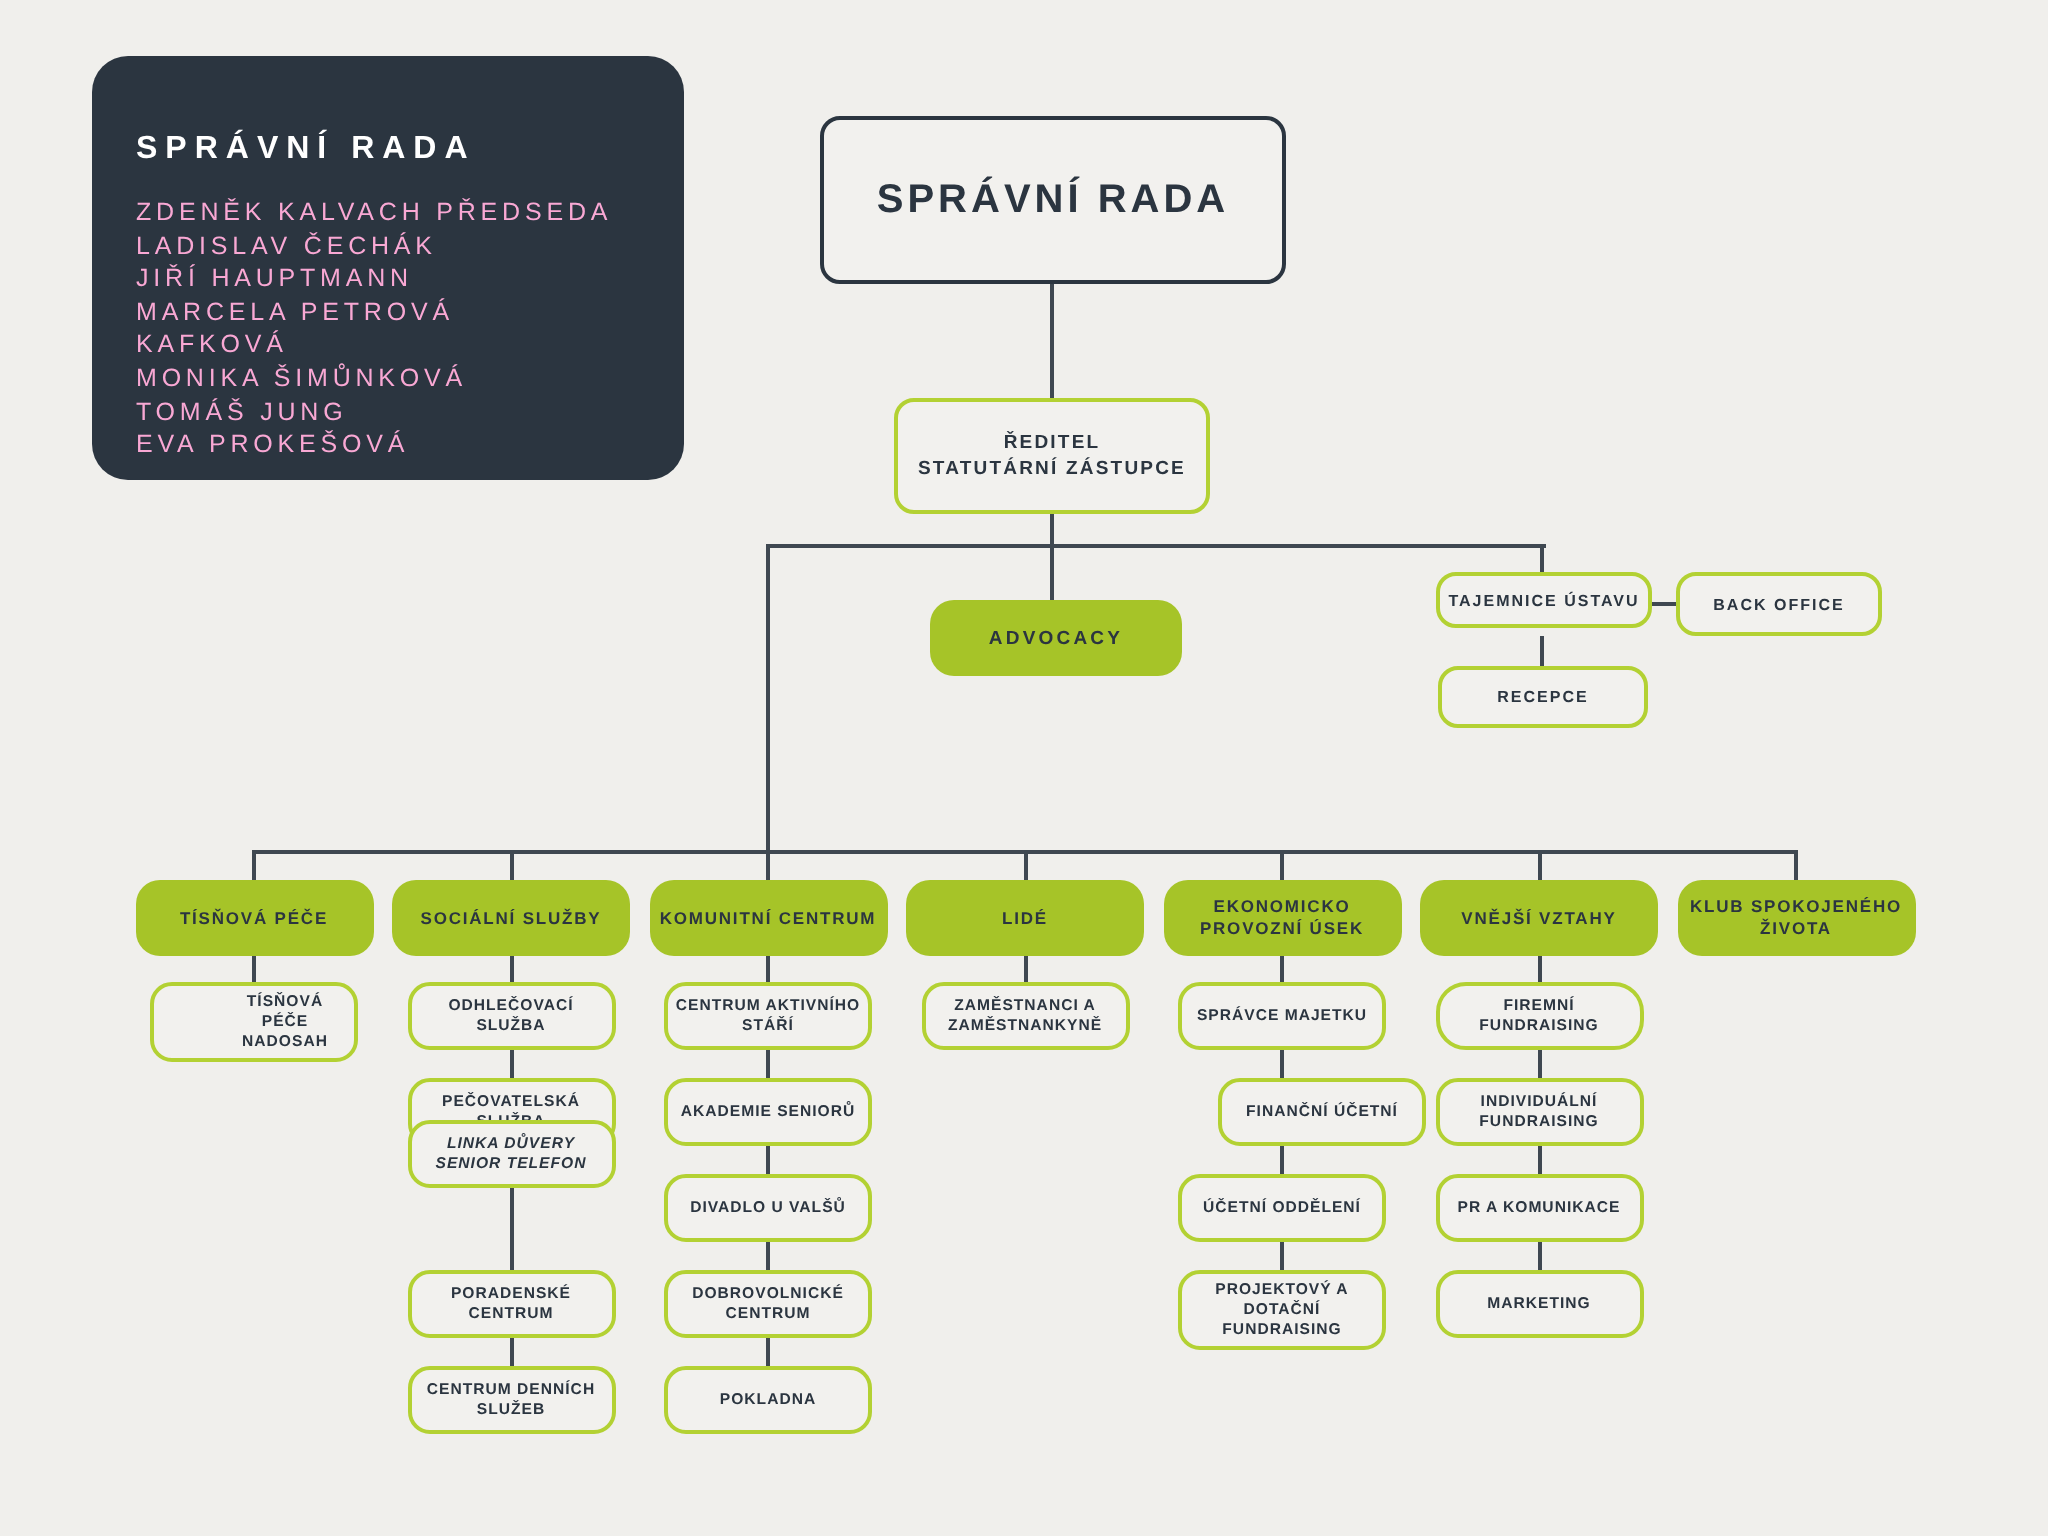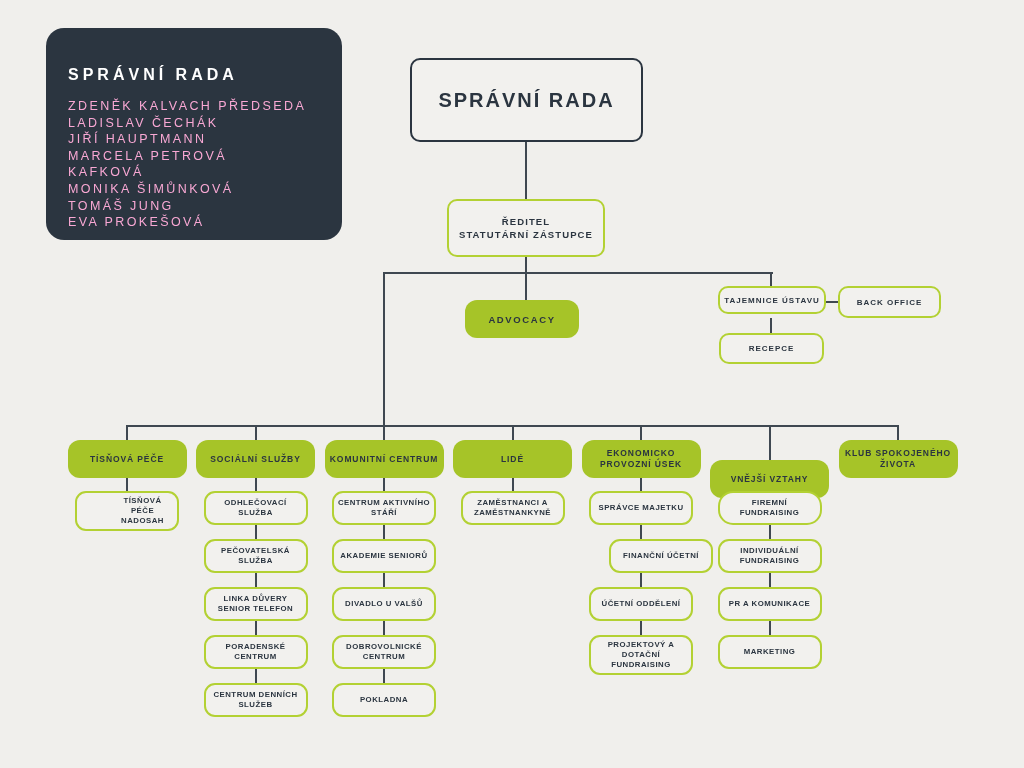--- a/index.html
+++ b/index.html
@@ -33,21 +33,21 @@
     left:410px; top:58px; width:233px; height:84px;
     border:2.5px solid #2b3540; border-radius:10px;
     font-size:20px; letter-spacing:2px;
   }
   .director-node {
     left:447px; top:199px; width:158px; height:58px;
     border:2px solid #b3d133; border-radius:10px;
     font-size:9.5px; letter-spacing:1.1px; line-height:13px;
   }
   .advocacy-node {
-    left:465px; top:300px; width:114px; height:38px;
+    left:465px; top:300px; width:126px; height:38px;
     background:#a6c428; border-radius:12px;
     font-size:9.5px; letter-spacing:1.6px;
   }
   .green-outline {
     border:2px solid #b3d133; border-radius:10px;
     font-size:8px; letter-spacing:1px;
   }
   .secretary-node  { left:718px; top:286px; width:108px; height:28px; }
   .backoffice-node { left:838px; top:286px; width:103px; height:32px; }
   .reception-node  { left:719px; top:333px; width:105px; height:31px; }
@@ -120,21 +120,21 @@
       </div>
       <div class="node dept-header" style="left: 196px;">
         <span>SOCIÁLNÍ SLUŽBY</span>
       </div>
       <div class="node dept-child" style="left: 203.5px; top: 491px;">
         <span>ODHLEČOVACÍ SLUŽBA</span>
       </div>
       <div class="node dept-child" style="left: 203.5px; top: 539px;">
         <span>PEČOVATELSKÁ SLUŽBA</span>
       </div>
-      <div class="node dept-child" style="left: 203.5px; top: 587px;">
+      <div class="node dept-child" style="left: 203.5px; top: 560px; font-style: italic;">
         <span>LINKA DŮVERY SENIOR TELEFON</span>
       </div>
       <div class="node dept-child" style="left: 203.5px; top: 635px;">
         <span>PORADENSKÉ CENTRUM</span>
       </div>
       <div class="node dept-child" style="left: 203.5px; top: 683px;">
         <span>CENTRUM DENNÍCH SLUŽEB</span>
       </div>
       <div class="node dept-header" style="left: 324.5px;">
         <span>KOMUNITNÍ CENTRUM</span>
@@ -168,21 +168,21 @@
       </div>
       <div class="node dept-child" style="left: 589px; top: 539px; margin-left: 20px;">
         <span>FINANČNÍ ÚČETNÍ</span>
       </div>
       <div class="node dept-child" style="left: 589px; top: 587px;">
         <span>ÚČETNÍ ODDĚLENÍ</span>
       </div>
       <div class="node dept-child" style="left: 589px; top: 635px;">
         <span>PROJEKTOVÝ A DOTAČNÍ FUNDRAISING</span>
       </div>
-      <div class="node dept-header" style="left: 710px; margin-top: 20px;">
+      <div class="node dept-header" style="left: 710px;">
         <span>VNĚJŠÍ VZTAHY</span>
       </div>
       <div class="node dept-child" style="left: 717.5px; top: 491px; border-radius: 15px;">
         <span>FIREMNÍ FUNDRAISING</span>
       </div>
       <div class="node dept-child" style="left: 717.5px; top: 539px;">
         <span>INDIVIDUÁLNÍ FUNDRAISING</span>
       </div>
       <div class="node dept-child" style="left: 717.5px; top: 587px;">
         <span>PR A KOMUNIKACE</span>

